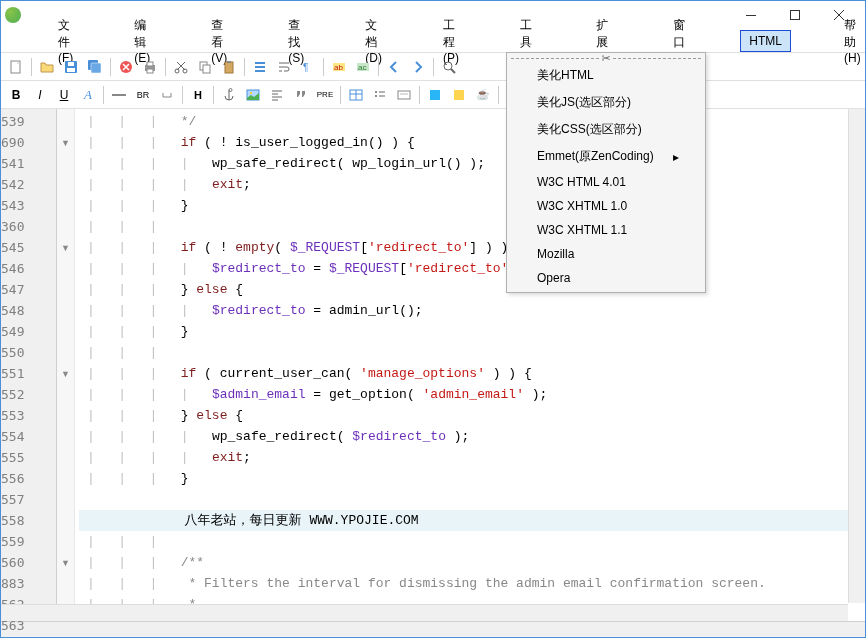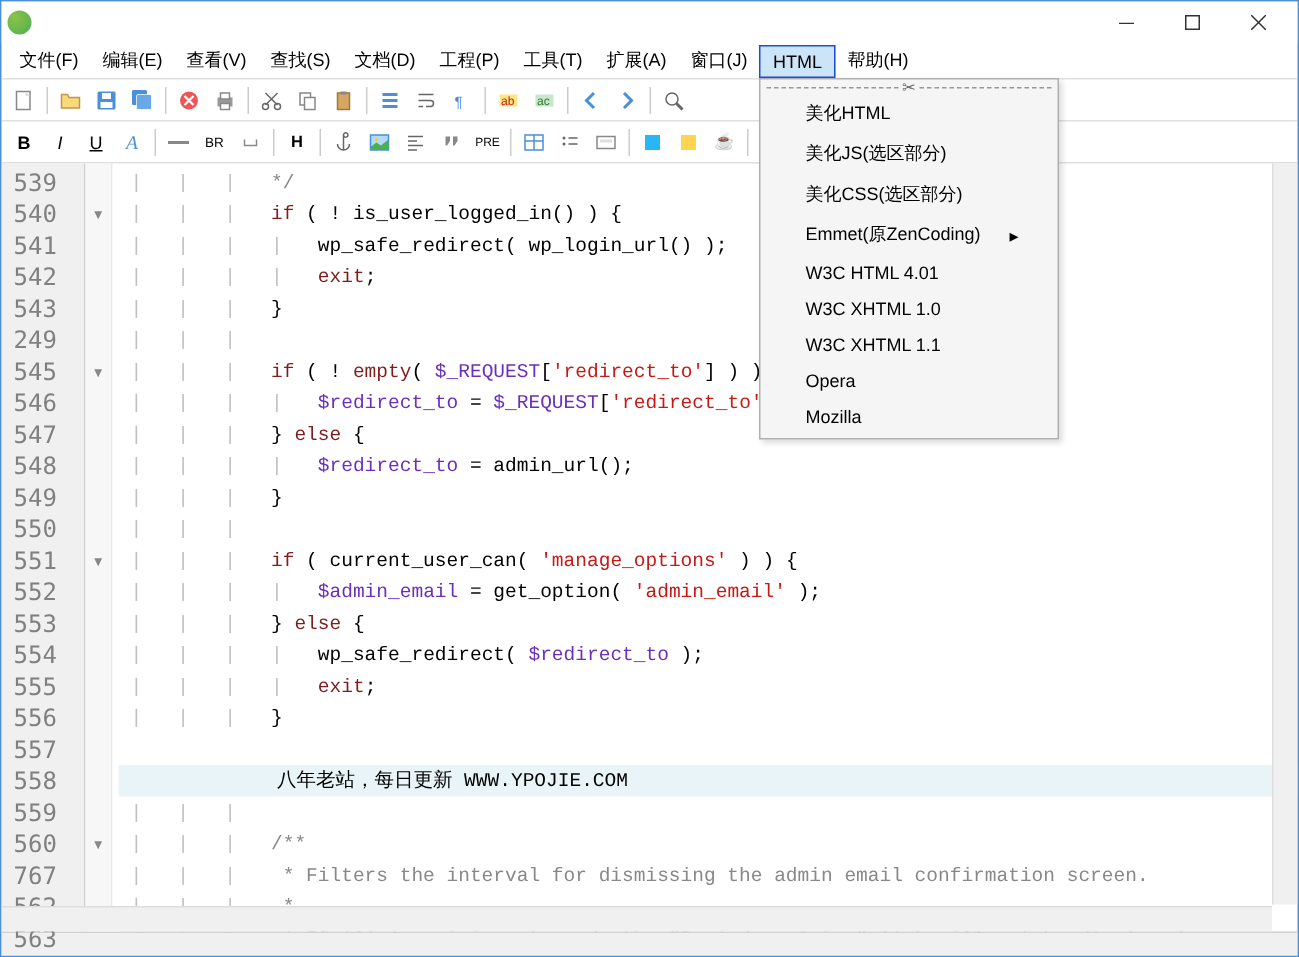--- a/index.html
+++ b/index.html
@@ -3,27 +3,27 @@
 <meta charset="utf-8">
 <style>
 * { margin: 0; padding: 0; box-sizing: border-box; }
 body { font-family: "Microsoft YaHei", "Segoe UI", sans-serif; font-size: 12px; background: #fff; width: 866px; height: 638px; overflow: hidden; border: 1px solid #4a90d9; }
 .titlebar { height: 28px; background: #fff; display: flex; align-items: center; padding: 0 4px; justify-content: space-between; }
 .titlebar-left { display: flex; align-items: center; gap: 6px; }
 .app-icon { width: 16px; height: 16px; border-radius: 50%; background: radial-gradient(circle at 30% 30%, #8bc34a, #4caf50); }
 .win-controls { display: flex; }
 .win-btn { width: 44px; height: 28px; display: flex; align-items: center; justify-content: center; font-size: 14px; color: #333; }
 .menubar { height: 24px; display: flex; align-items: center; padding: 0 4px; border-bottom: 1px solid #e0e0e0; }
-.menu-item { padding: 3px 8px; cursor: default; }
+.menu-item { padding: 3px 8px; cursor: default; margin-left: 45px; }
 .menu-item.active { background: #cce4f7; border: 1px solid #1d4ed8; }
 .toolbar { height: 28px; display: flex; align-items: center; padding: 2px 4px; gap: 2px; border-bottom: 1px solid #e0e0e0; }
 .tb-btn { width: 22px; height: 22px; display: flex; align-items: center; justify-content: center; border: 1px solid transparent; }
 .tb-sep { width: 1px; height: 18px; background: #ccc; margin: 0 2px; }
 .editor-area { position: relative; height: calc(638px - 28px - 24px - 28px - 28px - 18px); display: flex; }
-.gutter { width: 56px; background: #f0f0f0; border-right: 1px solid #d0d0d0; font-family: Consolas, monospace; font-size: 16px; color: #808080; text-align: center; padding-top: 2px; }
+.gutter { width: 56px; background: #f0f0f0; border-right: 1px solid #d0d0d0; font-family: Consolas, monospace; font-size: 13px; color: #808080; text-align: left; padding-top: 2px; }
 .gutter-line { height: 21px; line-height: 21px; padding-right: 10px; position: relative; }
 .fold-col { width: 18px; background: #f7f7f7; border-right: 1px solid #e8e8e8; padding-top: 2px; }
 .fold-mark { height: 21px; display: flex; align-items: center; justify-content: center; color: #888; font-size: 9px; }
 .margin-col { width: 4px; background: #fff; }
 .code { flex: 1; font-family: Consolas, "Courier New", monospace; font-size: 13px; padding-top: 2px; overflow: hidden; white-space: pre; }
 .code-line { height: 21px; line-height: 21px; padding-left: 8px; }
 .line-557 { border-left: 3px solid #d9534f; margin-left: -3px; }
 .line-558 { background: #e8f4f8; padding-left: 12px; }
 .kw { color: #7f1d1d; }
 .str { color: #c41a16; }
@@ -316,42 +316,42 @@
       <svg width="14" height="14">
         <circle cx="7" cy="7" r="6" fill="#2196f3"></circle>
         <rect x="5" y="5" width="4" height="4" fill="#fff"></rect>
       </svg>
     </div>
 </div>
 
 <div class="editor-area">
   <div class="gutter" id="gutter">
       <div class="gutter-line">539</div>
-      <div class="gutter-line">540</div>
+      <div class="gutter-line">690</div>
       <div class="gutter-line">541</div>
       <div class="gutter-line">542</div>
       <div class="gutter-line">543</div>
-      <div class="gutter-line">249</div>
+      <div class="gutter-line">360</div>
       <div class="gutter-line">545</div>
       <div class="gutter-line">546</div>
       <div class="gutter-line">547</div>
       <div class="gutter-line">548</div>
       <div class="gutter-line">549</div>
       <div class="gutter-line">550</div>
       <div class="gutter-line">551</div>
       <div class="gutter-line">552</div>
       <div class="gutter-line">553</div>
       <div class="gutter-line">554</div>
       <div class="gutter-line">555</div>
       <div class="gutter-line">556</div>
       <div class="gutter-line">557</div>
       <div class="gutter-line">558</div>
       <div class="gutter-line">559</div>
       <div class="gutter-line">560</div>
-      <div class="gutter-line">767</div>
+      <div class="gutter-line">883</div>
       <div class="gutter-line">562</div>
       <div class="gutter-line">563</div>
       <div class="gutter-line">564</div>
     </div>
   <div class="fold-col" id="foldcol">
       <div class="fold-mark"></div>
       <div class="fold-mark">▼</div>
       <div class="fold-mark"></div>
       <div class="fold-mark"></div>
       <div class="fold-mark"></div>
@@ -408,19 +408,19 @@
       <div class="dd-item">
         <span>W3C HTML 4.01</span>
       </div>
       <div class="dd-item">
         <span>W3C XHTML 1.0</span>
       </div>
       <div class="dd-item">
         <span>W3C XHTML 1.1</span>
       </div>
       <div class="dd-item">
+        <span>Mozilla</span>
+      </div>
+      <div class="dd-item">
         <span>Opera</span>
       </div>
-      <div class="dd-item">
-        <span>Mozilla</span>
-      </div>
     </div>
 </div>
 
 </body></html>

